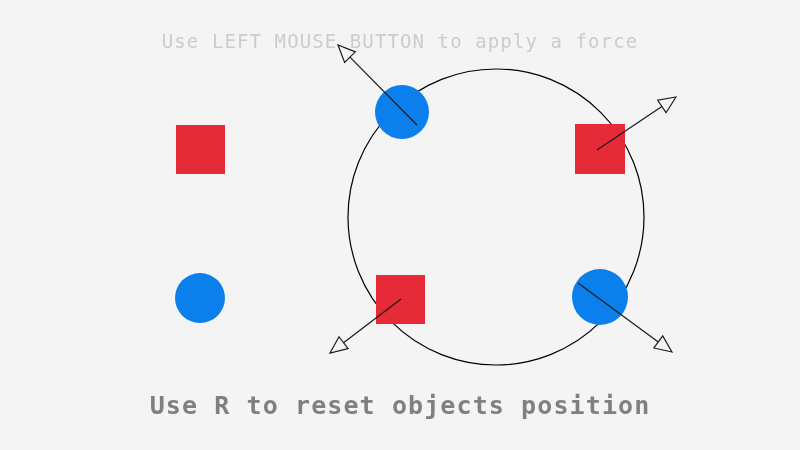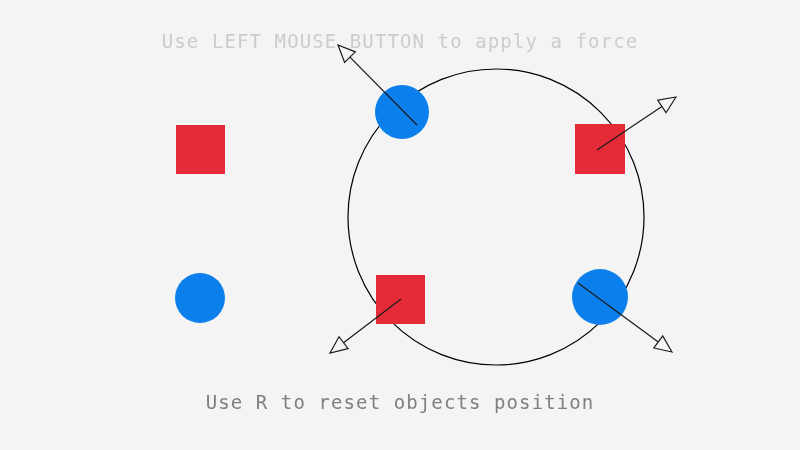--- a/index.html
+++ b/index.html
@@ -34,22 +34,23 @@
     white-space: pre;
     user-select: none;
   }
   #hint-top {
     top: 30px;
     font-size: 19px;
     color: #cccccc;
   }
   #hint-bottom {
     top: 391px;
-    font-size: 19px;
+    font-size: 25px;
     color: #808080;
+    font-weight: bold;
   }
 </style>
 </head>
 <body>
 
 <div id="stage" style="width: 800px; height: 450px; background: rgb(244, 244, 244);">
 
   <svg id="scene-svg" viewBox="0 0 800 450">
 
     <circle id="orbit-path" fill="none" stroke="#000000" stroke-width="1.2" cx="496" cy="217" r="148"></circle>

